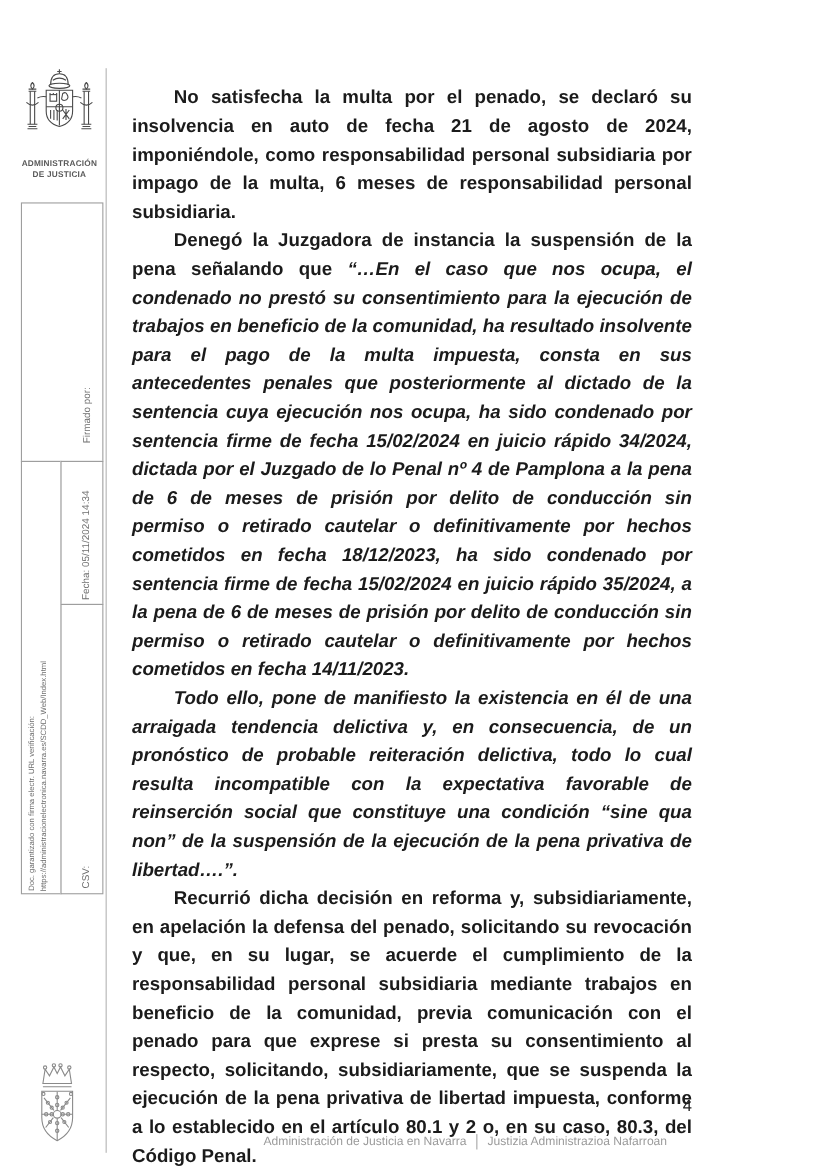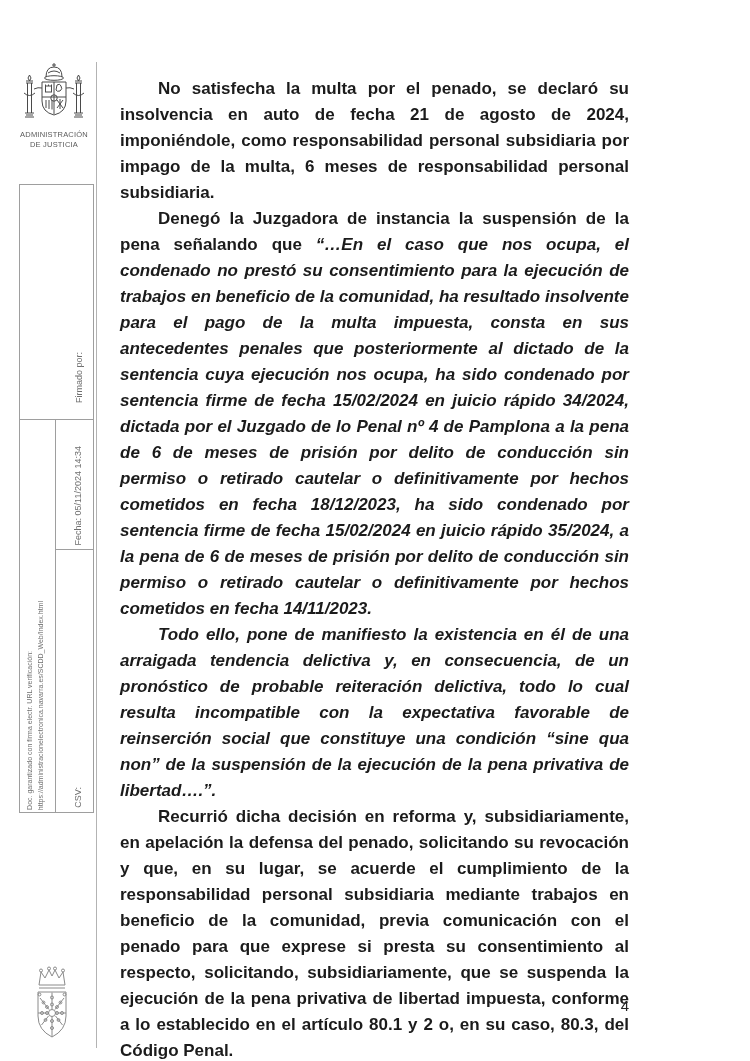--- a/index.html
+++ b/index.html
@@ -11,21 +11,21 @@
     font-family: "Liberation Sans", sans-serif;
     overflow: hidden;
   }
   
   .rule {
     position: absolute; left: 96px; top: 62px;
     width: 1px; height: 986px; background: #b3b3b3;
   }
   
   .top-emblem { position: absolute; left: 14px; top: 62px; width: 80px; text-align: center; }
-  .emblem-label { font-size: 7.5px; line-height: 10px; color: #5a5a5a; letter-spacing: .2px; margin-top: 2px; }
+  .emblem-label { font-size: 7.5px; line-height: 10px; color: #5a5a5a; letter-spacing: .2px; margin-top: 15px; font-weight: bold; }
   
   .sbox { position: absolute; border: 1px solid #9e9e9e; background: #fff; box-sizing: border-box; }
   .box-signed { left: 19px; top: 184px; width: 75px; height: 236px; }
   .box-doc    { left: 19px; top: 419px; width: 37px; height: 394px; }
   .box-fecha  { left: 55px; top: 419px; width: 39px; height: 131px; }
   .box-csv    { left: 55px; top: 549px; width: 39px; height: 264px; }
   .vtext {
     position: absolute;
     writing-mode: vertical-rl;
     transform: rotate(180deg);
@@ -155,14 +155,19 @@
           <circle cx="34.5" cy="39.5" r="1.4"></circle>
           <circle cx="31" cy="44" r="1.4"></circle>
         <circle cx="32.5" cy="57" r="1.4"></circle>
           <circle cx="19.5" cy="57" r="1.4"></circle>
         <circle cx="13.5" cy="31.5" r="1.4"></circle>
           <circle cx="38.5" cy="31.5" r="1.4"></circle>
       </g>
     </svg>
   </div>
 
+  <div class="footer">
+    <span>Administración de Justicia en Navarra</span>
+    <span class="sep"></span>
+    <span>Justizia Administrazioa Nafarroan</span>
+  </div>
 
 </div>
 
 </body></html>

